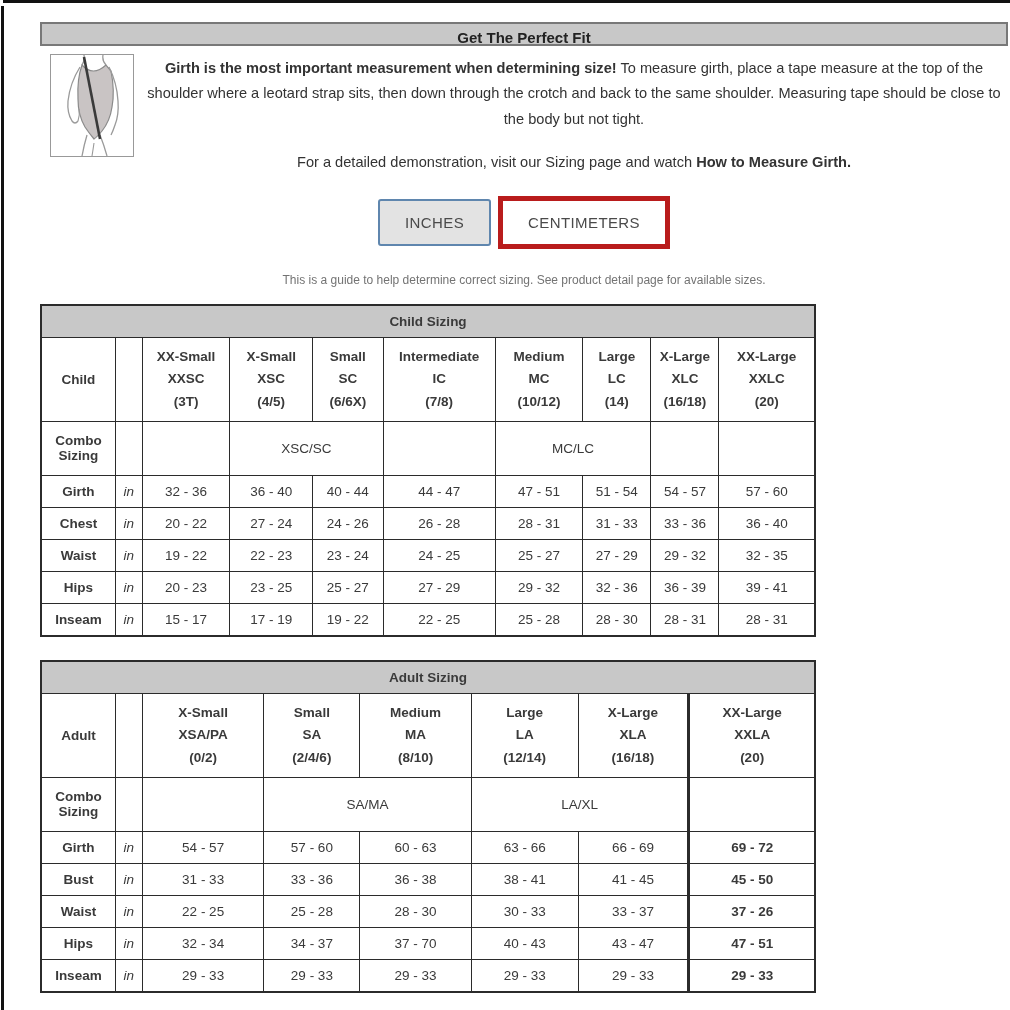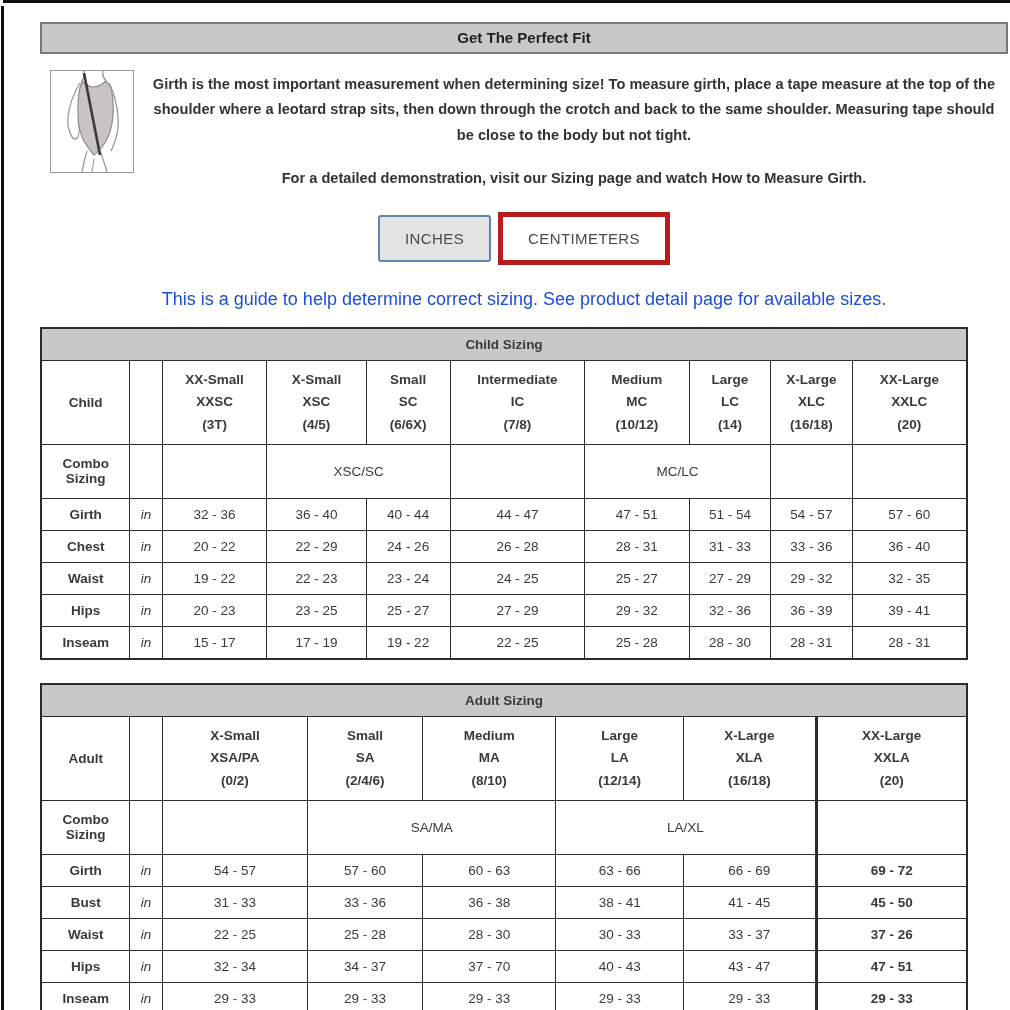--- a/index.html
+++ b/index.html
@@ -9,25 +9,25 @@
     background:#ffffff; color:#333;
     font-family:"Liberation Sans", sans-serif;
   }
   .top-line { position:absolute; top:0; left:3px; right:0; height:3px; background:#111; }
   .left-line { position:absolute; top:6px; left:1px; width:3px; bottom:0; background:#111; }
 
   .content { position:absolute; left:40px; top:22px; width:968px; }
 
   .header-bar {
     background:#c8c8c8; border:2px solid #787878;
-    height:32px; line-height:28px; text-align:center;
+    height:24px; line-height:28px; text-align:center;
     font-weight:bold; font-size:15px; color:#222;
   }
 
-  .intro-row { display:flex; margin-top:16px;font-weight:bold; }
+  .intro-row { display:flex; margin-top:8px; }
   .leotard-box {
     width:84px; height:103px; border:1px solid #999; flex:none;
     margin-left:10px; background:#fff;
   }
   .intro-col { flex:1; padding-left:12px; }
   .girth-text {
     margin:2px 6px 0 0; font-size:14.6px; line-height:1.74;
     text-align:center; color:#333;
   }
   .demo-line { margin:22px 6px 0 0; font-size:14.6px; text-align:center; color:#333; }
@@ -37,24 +37,24 @@
     font-family:"Liberation Sans", sans-serif;
     font-size:15px; color:#4a4a4a; letter-spacing:0.4px;
     padding:13px 25px; background:#ffffff; border:5px solid #b91c1c;
     cursor:pointer; vertical-align:middle;
   }
   .btn.active {
     background:#e3e3e3; border:2px solid #5f86ae; border-radius:3px;
     margin-right:7px;
   }
 
-  .guide-note { text-align:center; font-size:18px; color:#1d4ed8; margin:24px 0 12px; }
+  .guide-note { text-align:center; font-size:12px; color:#737373; margin:24px 0 12px; }
 
   table.sizing {
-    border-collapse:collapse; width:928px; table-layout:fixed;
+    border-collapse:collapse; width:776px; table-layout:fixed;
     border:2px solid #2b2b2b;
   }
   #child-table { margin-top:17px; }
   #adult-table { margin-top:23px;padding-left:20px; }
   table.sizing th, table.sizing td {
     border:1.5px solid #2b2b2b; text-align:center; vertical-align:middle;
     font-size:13.5px; padding:8px 3px; color:#3a3a3a;
     overflow:hidden;
   }
   th.tbl-title {
@@ -192,21 +192,21 @@
           <td class="value-cell">44 - 47</td>
           <td class="value-cell">47 - 51</td>
           <td class="value-cell">51 - 54</td>
           <td class="value-cell">54 - 57</td>
           <td class="value-cell">57 - 60</td>
         </tr>
         <tr>
           <td class="row-label">Chest</td>
           <td class="unit-cell">in</td>
           <td class="value-cell">20 - 22</td>
-          <td class="value-cell">22 - 29</td>
+          <td class="value-cell">27 - 24</td>
           <td class="value-cell">24 - 26</td>
           <td class="value-cell">26 - 28</td>
           <td class="value-cell">28 - 31</td>
           <td class="value-cell">31 - 33</td>
           <td class="value-cell">33 - 36</td>
           <td class="value-cell">36 - 40</td>
         </tr>
         <tr>
           <td class="row-label">Waist</td>
           <td class="unit-cell">in</td>

